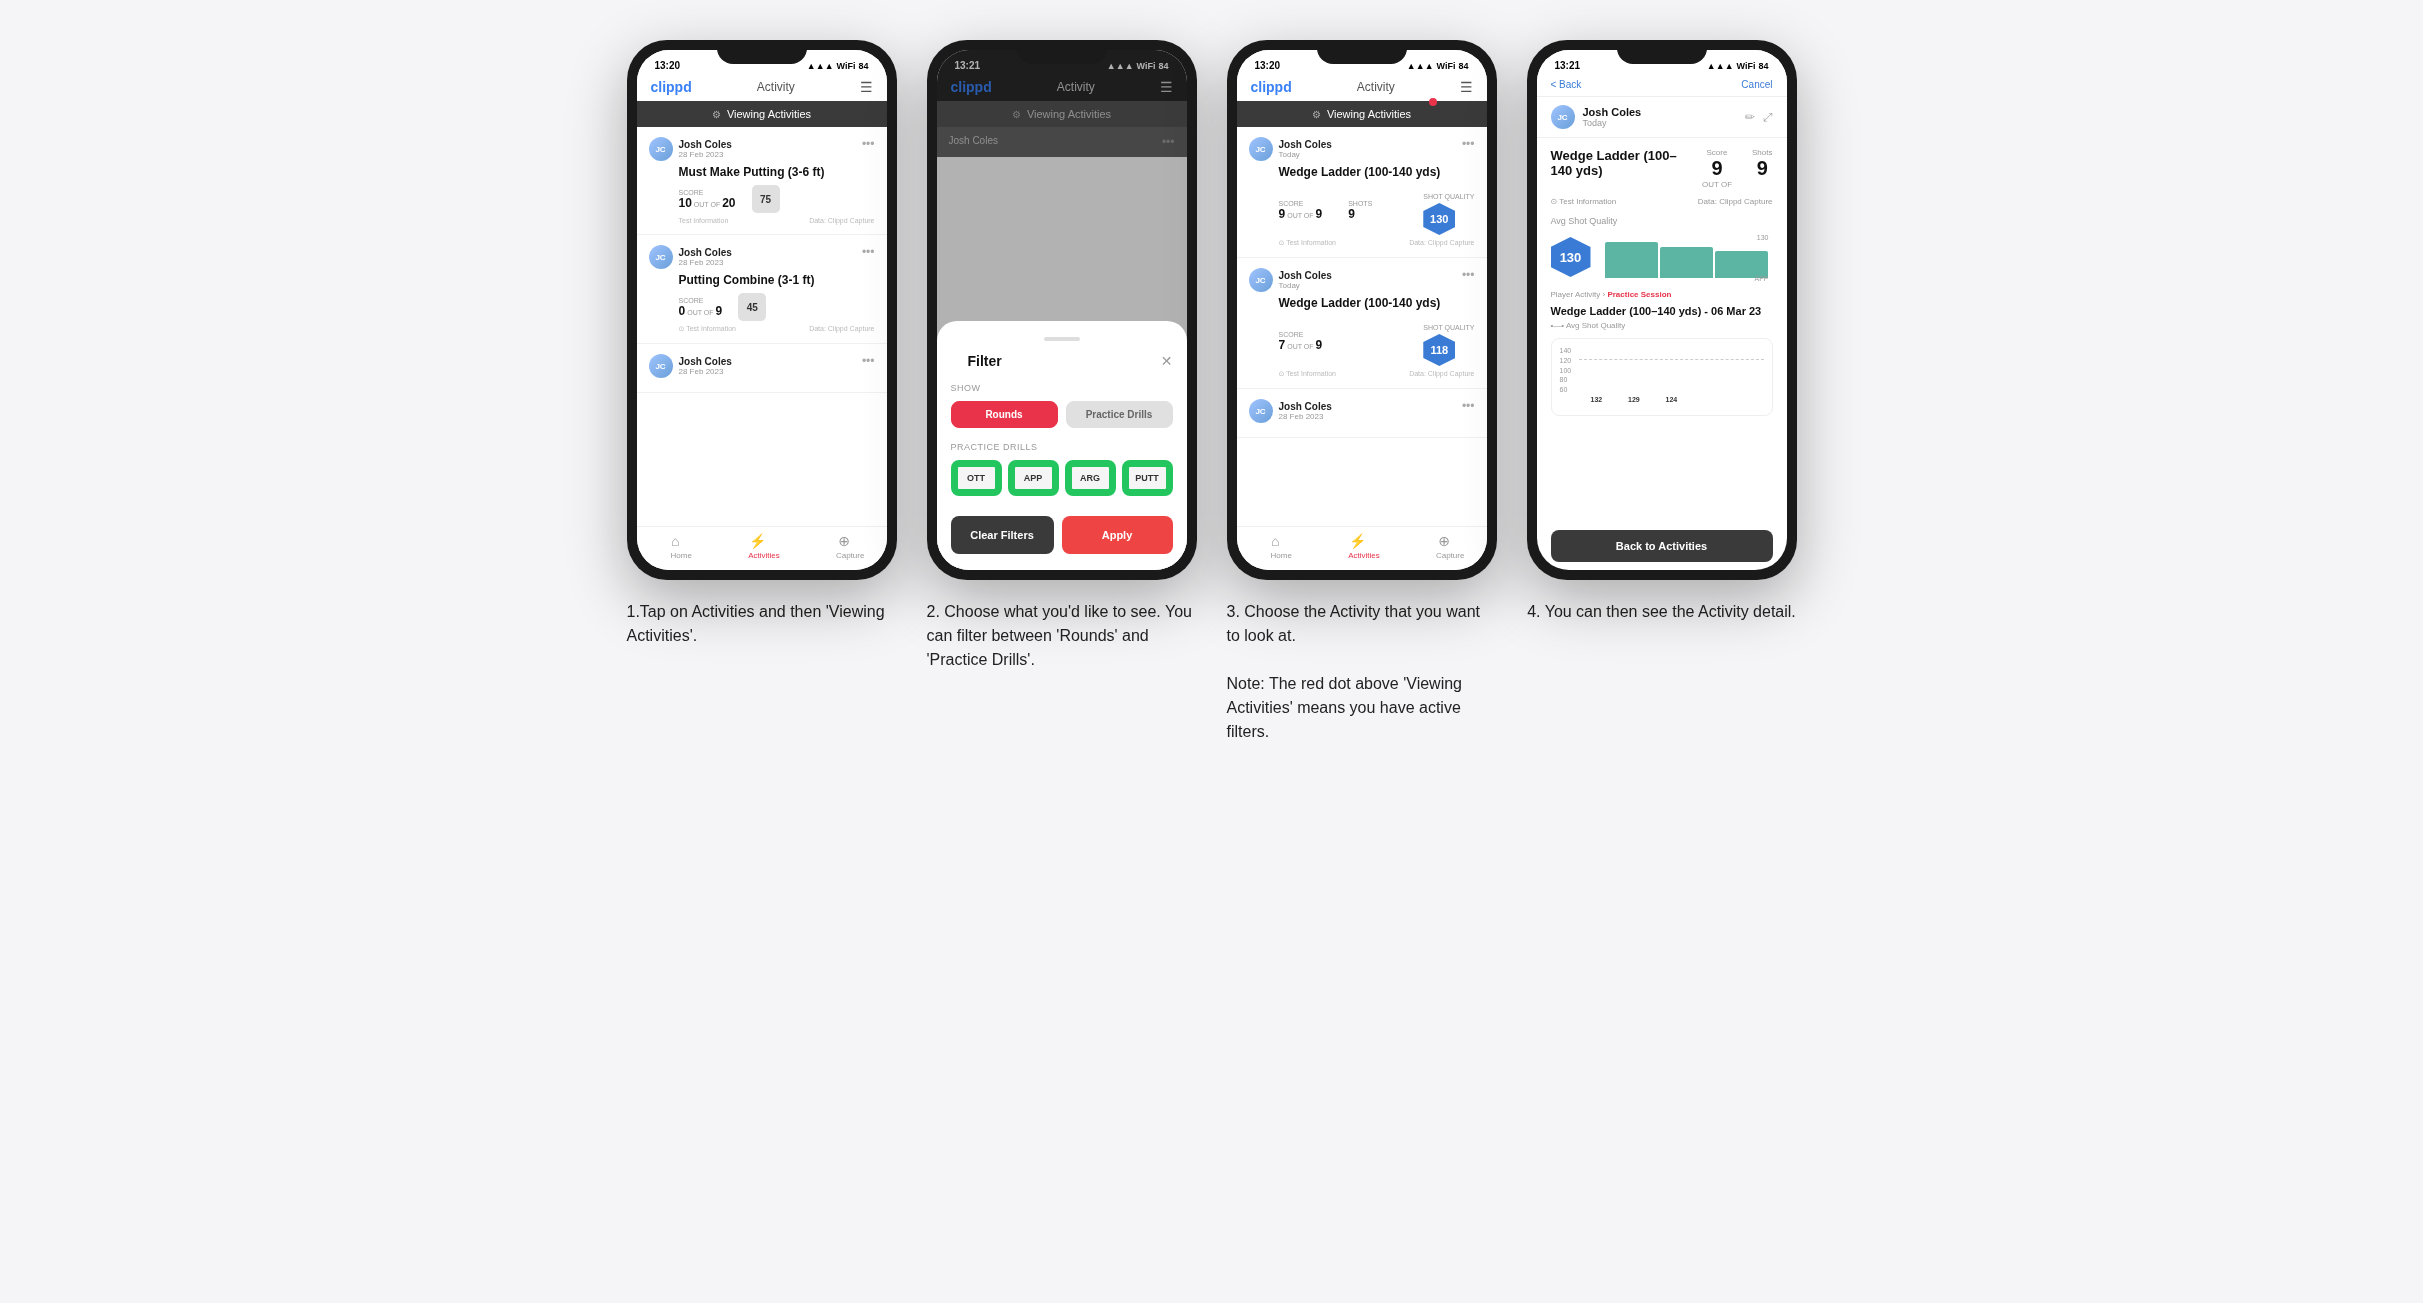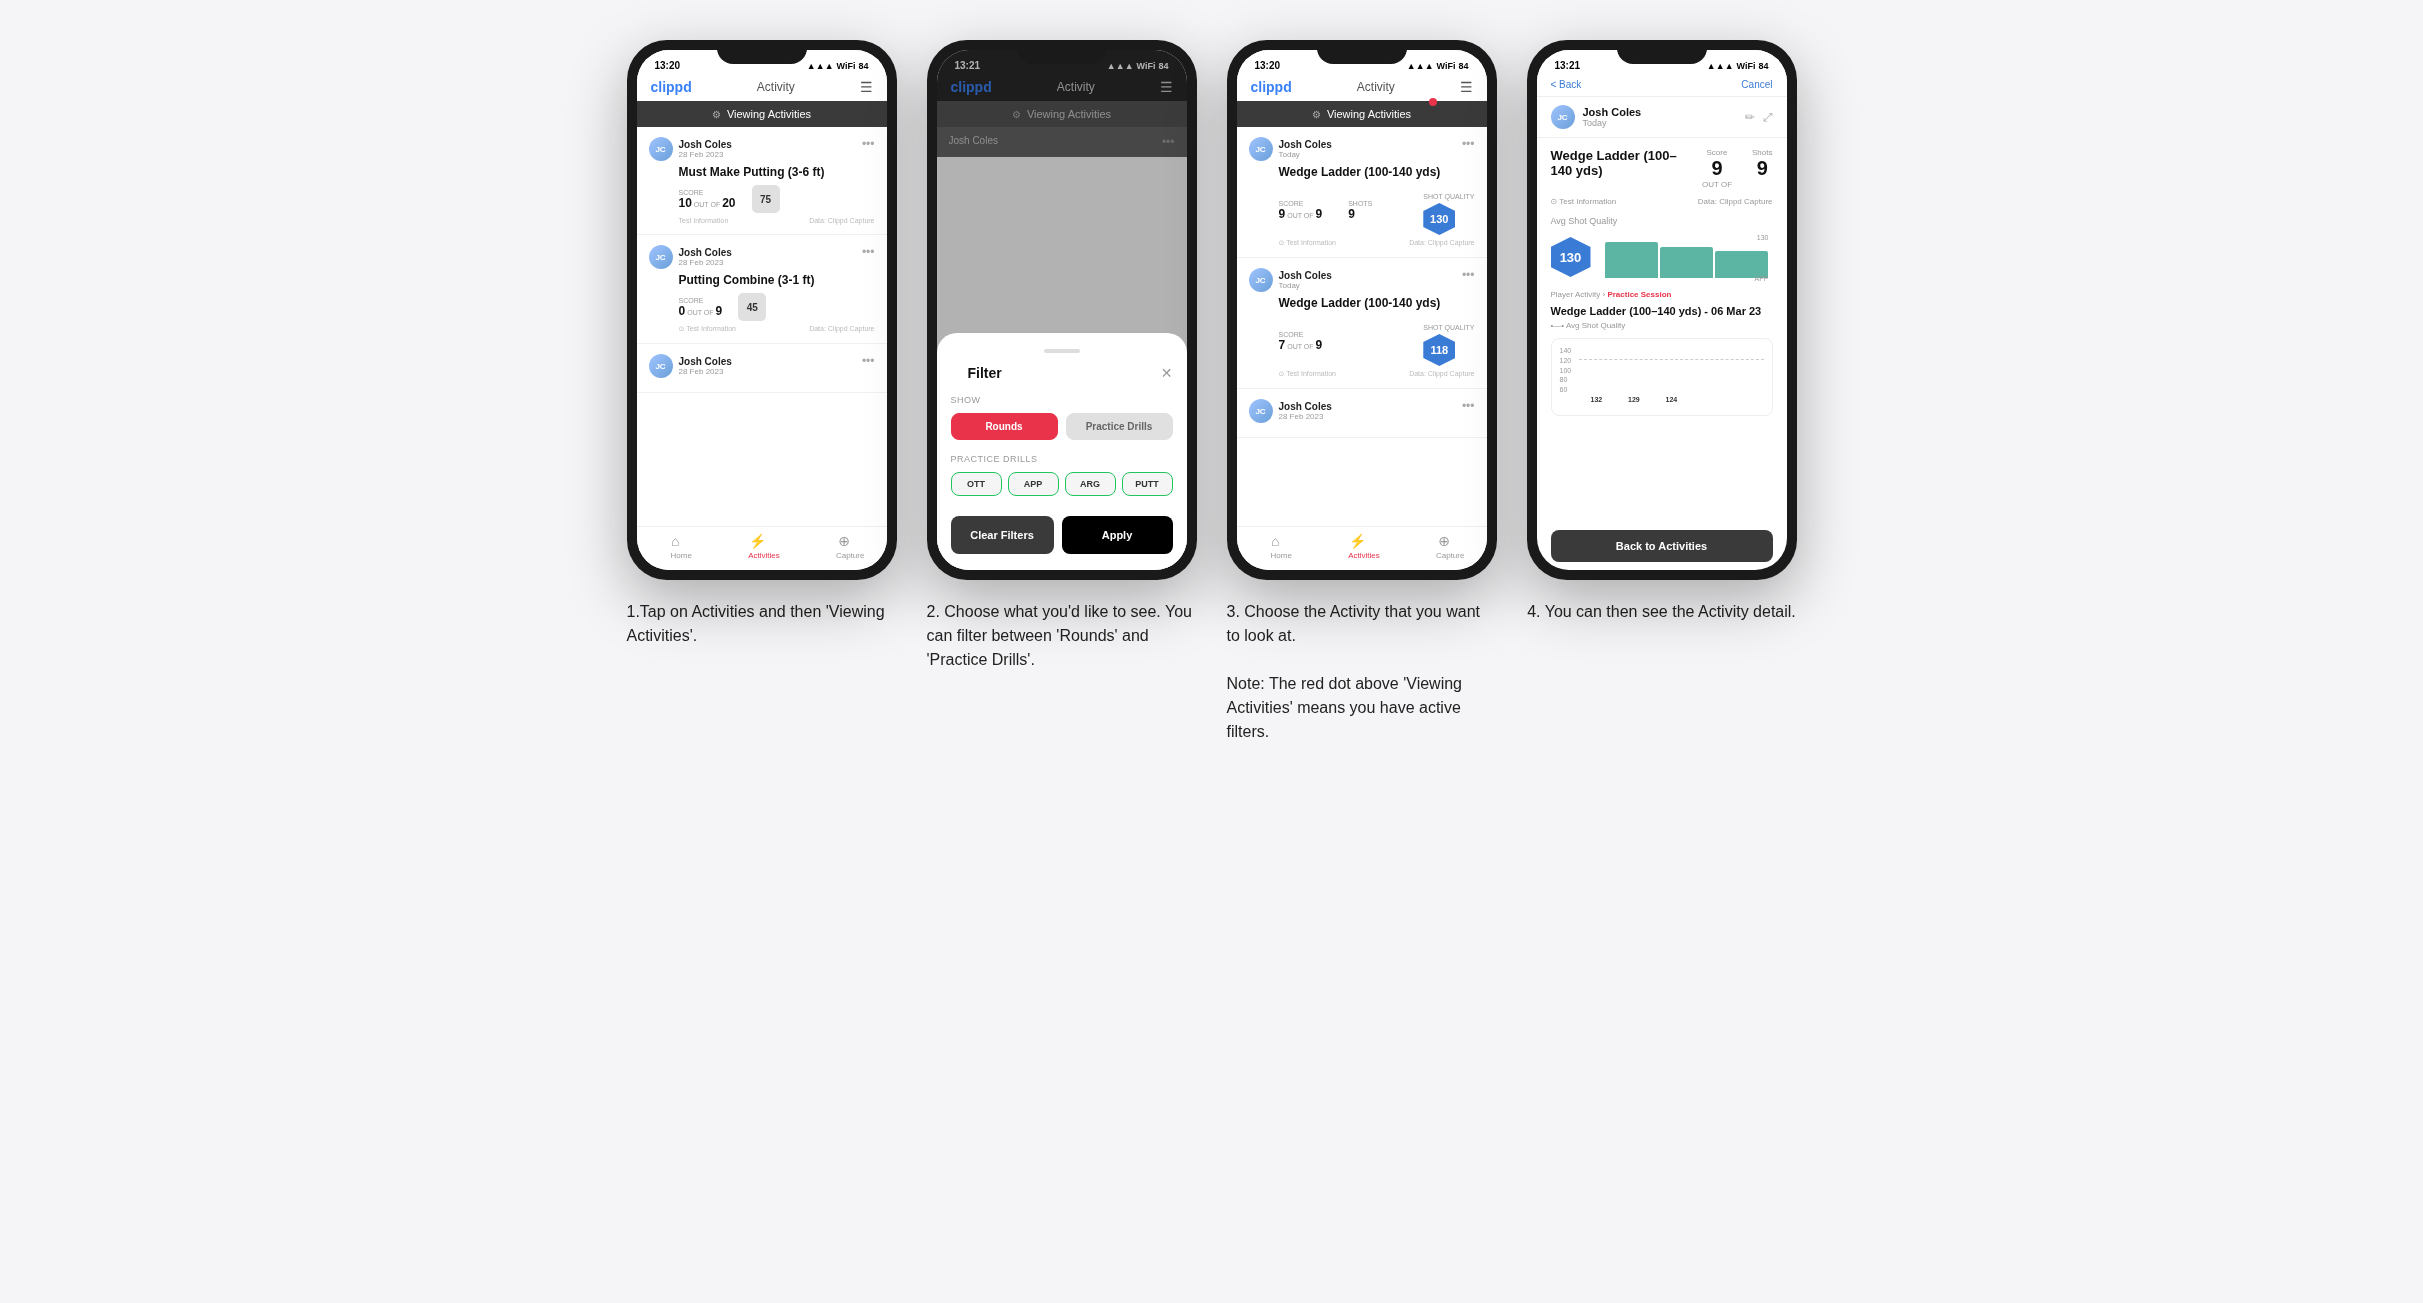--- a/index.html
+++ b/index.html
@@ -298,21 +298,21 @@
     .filter-btn.inactive { background: #e0e0e0; color: #666; border-color: #e0e0e0; }
     .filter-drill-row {
       display: flex;
       gap: 6px;
       margin-bottom: 20px;
     }
     .drill-btn {
       flex: 1;
       padding: 6px 4px;
       border-radius: 8px;
-      border: 1px solid #22c55e;
+      border: 7px solid #22c55e;
       font-size: 9px;
       font-weight: 600;
       text-align: center;
       cursor: pointer;
       background: #f5f5f5;
       color: #333;
     }
     .filter-actions {
       display: flex;
       gap: 8px;
@@ -326,21 +326,21 @@
       font-size: 11px;
       font-weight: 600;
       text-align: center;
       cursor: pointer;
       border: none;
     }
     .apply-btn {
       flex: 1;
       padding: 13px;
       border-radius: 8px;
-      background: #000000;
+      background: #ef4444;
       color: #fff;
       font-size: 11px;
       font-weight: 600;
       text-align: center;
       cursor: pointer;
       border: none;
     }
     
     .screen-content {
       flex: 1;

